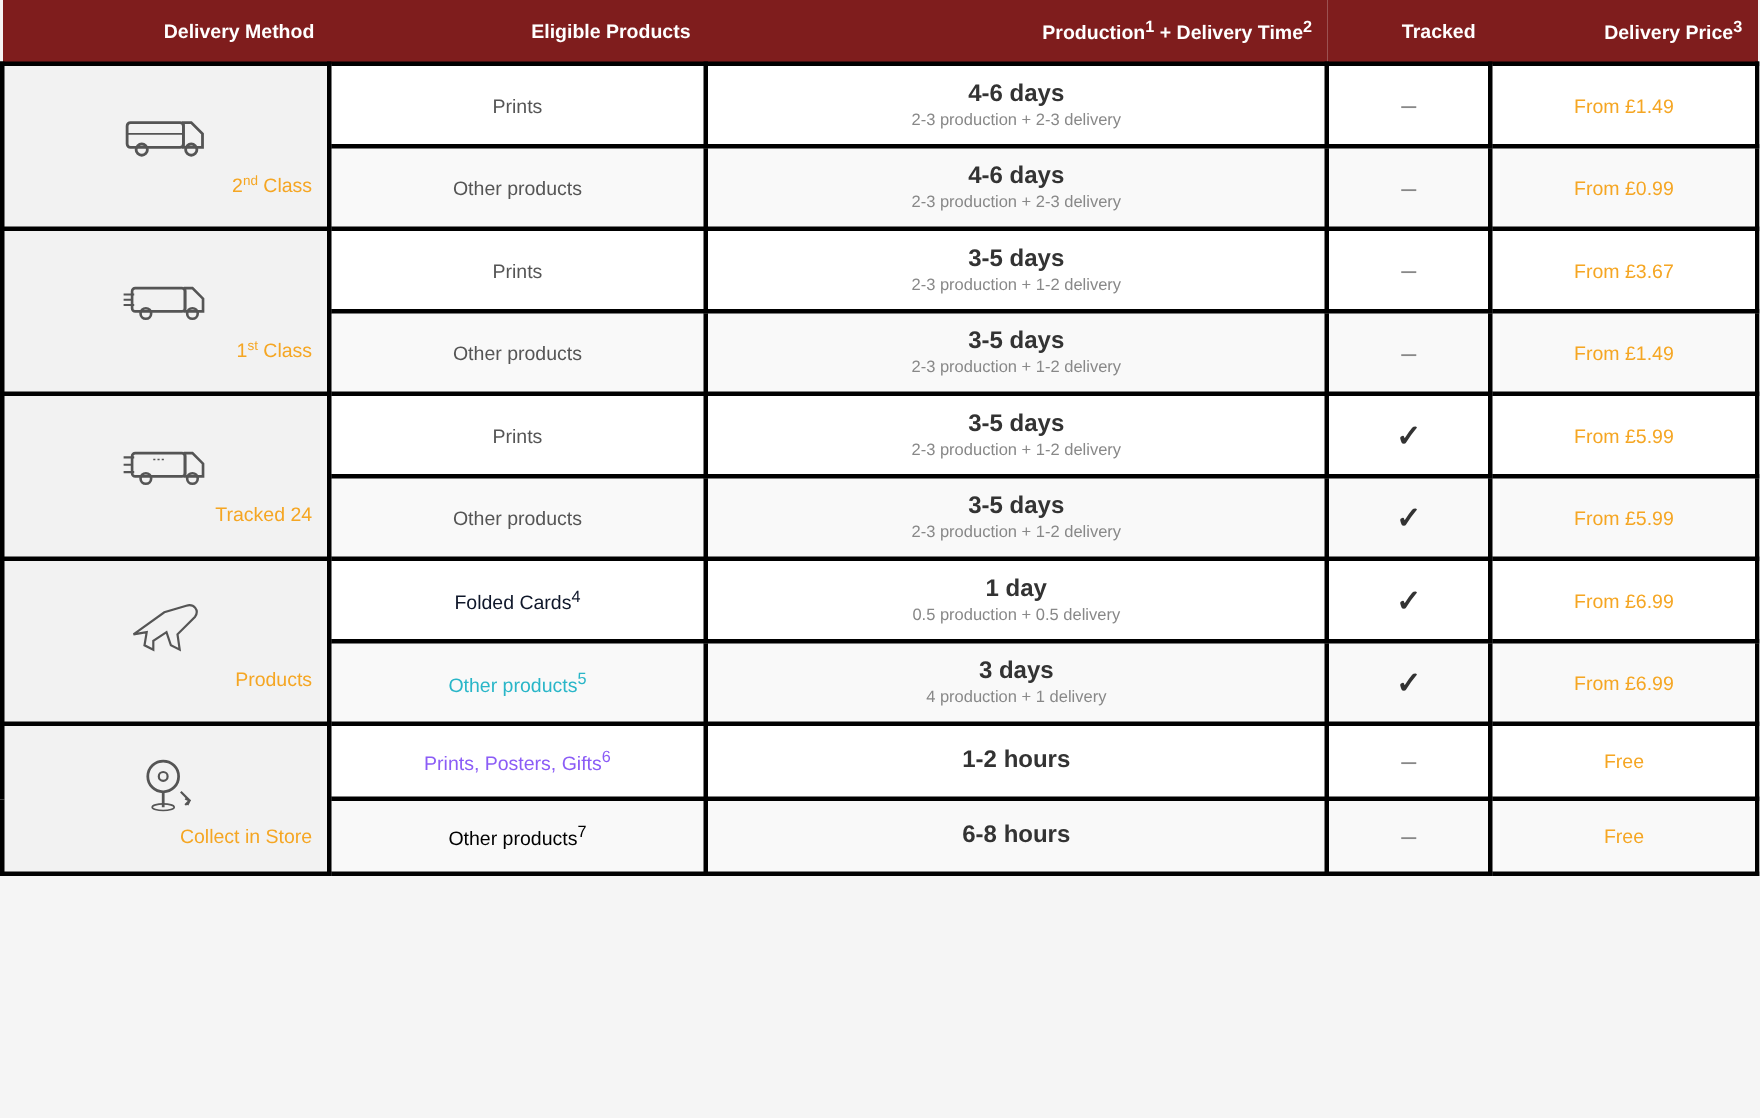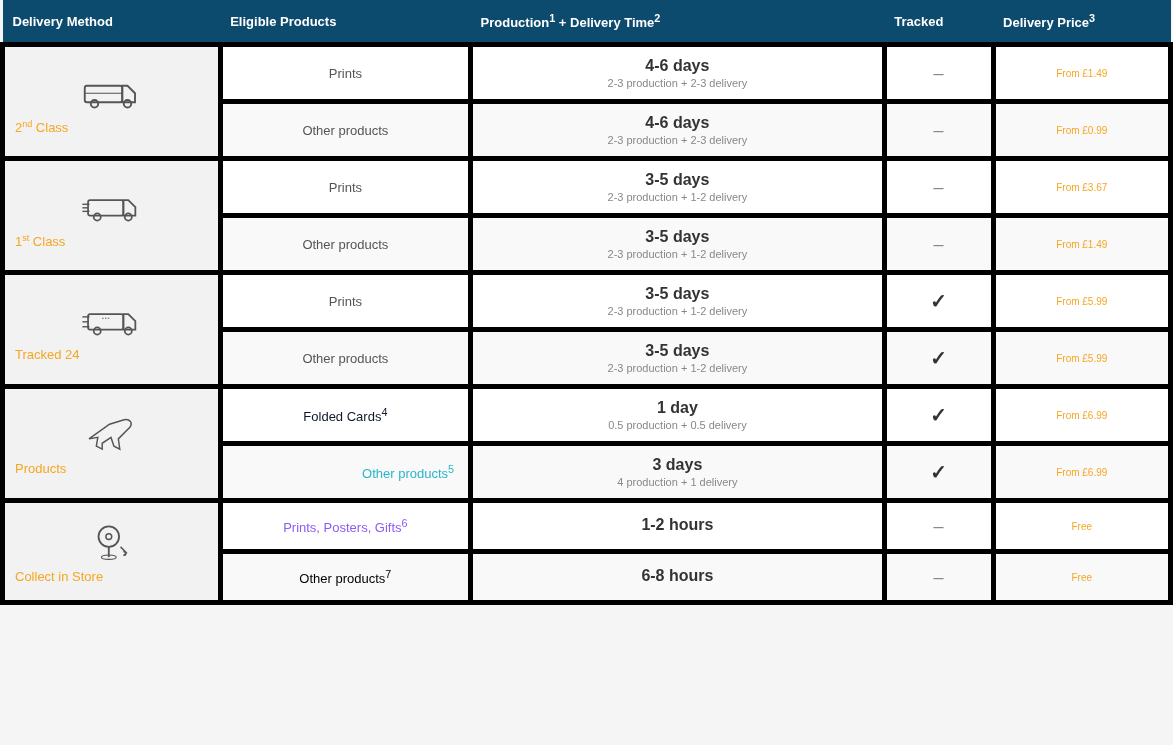--- a/index.html
+++ b/index.html
@@ -3,44 +3,44 @@
   <meta charset="utf-8">
   <style>
     * { box-sizing: border-box; margin: 0; padding: 0; }
     body { font-family: Arial, sans-serif; font-size: 13px; background: #f5f5f5; }
 
     .table-container { width: 1173px; border-collapse: collapse; }
 
     table { width: 100%; border-collapse: collapse; }
 
     thead tr th {
-      background-color: #0c4a6e;
+      background-color: #7f1d1d;
       color: #fff;
       font-weight: bold;
       padding: 12px 10px;
-      text-align: left;
+      text-align: right;
       font-size: 13px;
     }
 
     tbody tr td {
-      border: 5px solid #000000;
+      border: 3px solid #000000;
       padding: 10px 14px;
       text-align: center;
       vertical-align: middle;
       background: #fff;
     }
 
     tbody tr:nth-child(even) td {
       background: #f9f9f9;
     }
 
     .delivery-method-cell {
       width: 200px;
       background: #f2f2f2 !important;
-      text-align: left;
+      text-align: right;
       padding: 16px 10px;
     }
 
     .delivery-label {
       color: #f5a623;
       font-size: 13px;
       margin-top: 6px;
     }
 
     .delivery-label sup {
@@ -87,21 +87,21 @@
 
     .dash {
       font-size: 18px;
       color: #888;
     }
 
     .price-cell {
       width: 150px;
       color: #f5a623;
       font-weight: normal;
-      font-size: 10px;
+      font-size: 13px;
     }
 
     
     .icon-wrapper {
       display: flex;
       justify-content: center;
       align-items: center;
       margin-bottom: 4px;
     }
 
@@ -251,21 +251,21 @@
       <td class="production-cell">
         <div class="days-text">1 day</div>
         <div class="production-detail">0.5 production + 0.5 delivery</div>
       </td>
       <td class="tracked-cell">
         <span class="checkmark">✓</span>
       </td>
       <td class="price-cell">From £6.99</td>
     </tr>
     <tr>
-      <td class="eligible-products-cell" style="color:#29b6c8; cursor:pointer;text-align:right;">Other products<sup>5</sup></td>
+      <td class="eligible-products-cell" style="color:#29b6c8; cursor:pointer;">Other products<sup>5</sup></td>
       <td class="production-cell">
         <div class="days-text">3 days</div>
         <div class="production-detail">4 production + 1 delivery</div>
       </td>
       <td class="tracked-cell">
         <span class="checkmark">✓</span>
       </td>
       <td class="price-cell">From £6.99</td>
     </tr>
 

